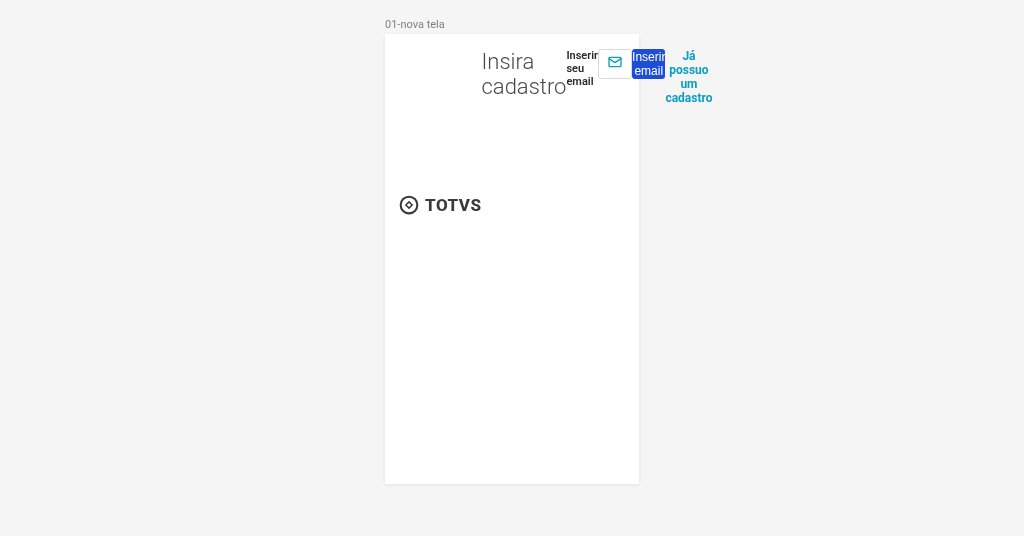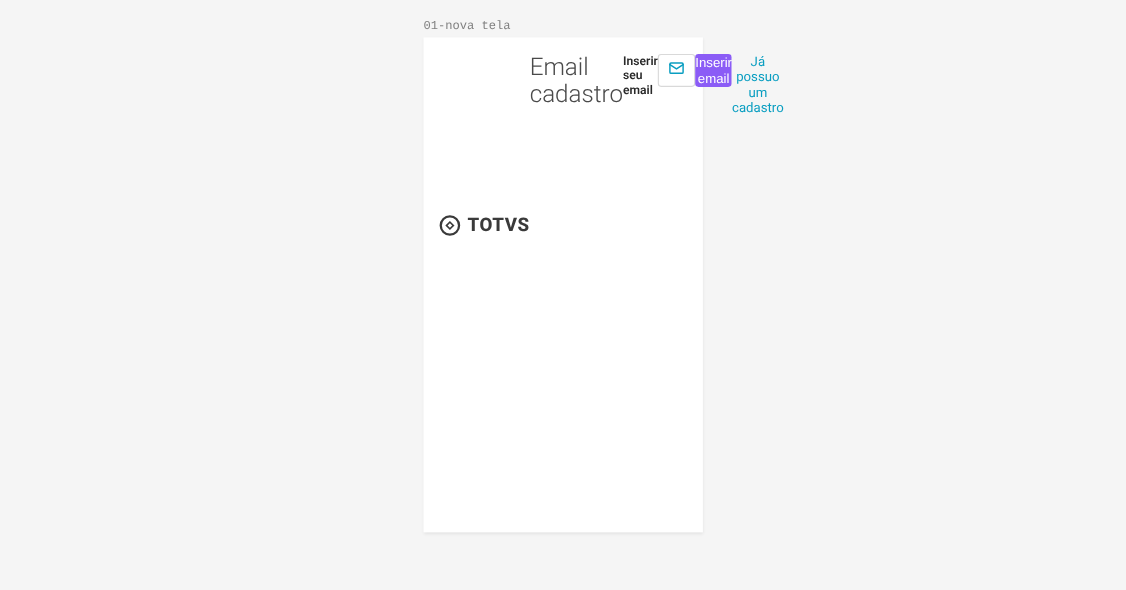--- a/index.html
+++ b/index.html
@@ -15,21 +15,20 @@
     }
     .wrapper {
       position: relative;
     }
     .frame-label {
       position: absolute;
       top: -16px;
       left: 0;
       font-size: 11px;
       color: #808080;
-      font-family: Liberation Mono, monospace;
     }
     .card {
       width: 254px;
       height: 450px;
       background: #ffffff;
       box-shadow: 0 1px 3px rgba(0,0,0,0.08);
       padding: 15px 14px 16px 14px;
       display: flex;
       flex-direction: row;
     }
@@ -76,35 +75,35 @@
       border: none;
       outline: none;
       font-size: 11.5px;
       color: #333;
       margin-left: 8px;
       width: 100%;
       background: transparent;
     }
     .input-group input::placeholder { color: #a8a8a8; }
     .btn-primary {
-      background: #8b5cf6;
+      background: #1d4ed8;
       color: #ffffff;
       border: none;
       border-radius: 3px;
       height: 30px;
       font-size: 12px;
       font-weight: 500;
       cursor: pointer;
       width: 100%;
     }
     .spacer { flex: 1; }
     .link {
       text-align: center;
       font-size: 12px;
-      font-weight: 400;
+      font-weight: 700;
       color: #0a9ec1;
       cursor: pointer;
     }
   </style>
 </head>
 <body>
 
 <div class="wrapper">
   <div class="frame-label">01-nova tela</div>
   <div class="card">
@@ -112,21 +111,21 @@
       <span class="logo-icon">
         <svg viewBox="0 0 24 24" width="20" height="20">
           <circle cx="12" cy="12" r="10" fill="none" stroke="#3a3a3a" stroke-width="2.5"></circle>
           <path d="M 7 12 L 12 7 L 17 12 L 12 17 Z" fill="#3a3a3a"></path>
           <path d="M 9.5 12 L 12 9.5 L 14.5 12 L 12 14.5 Z" fill="#ffffff"></path>
         </svg>
       </span>
       <span class="logo-text">TOTVS</span>
     </div>
 
-    <h1 class="title">Email cadastro</h1>
+    <h1 class="title">Insira cadastro</h1>
 
     <label class="field-label">Inserir seu email</label>
 
     <div class="input-group">
       <span>
         <svg width="16" height="16" viewBox="0 0 24 24" fill="none" stroke="#0a9ec1" stroke-width="2" stroke-linecap="round" stroke-linejoin="round">
           <rect x="3" y="5" width="18" height="14" rx="1.5"></rect>
           <path d="M3 7l9 6 9-6"></path>
         </svg>
       </span>

